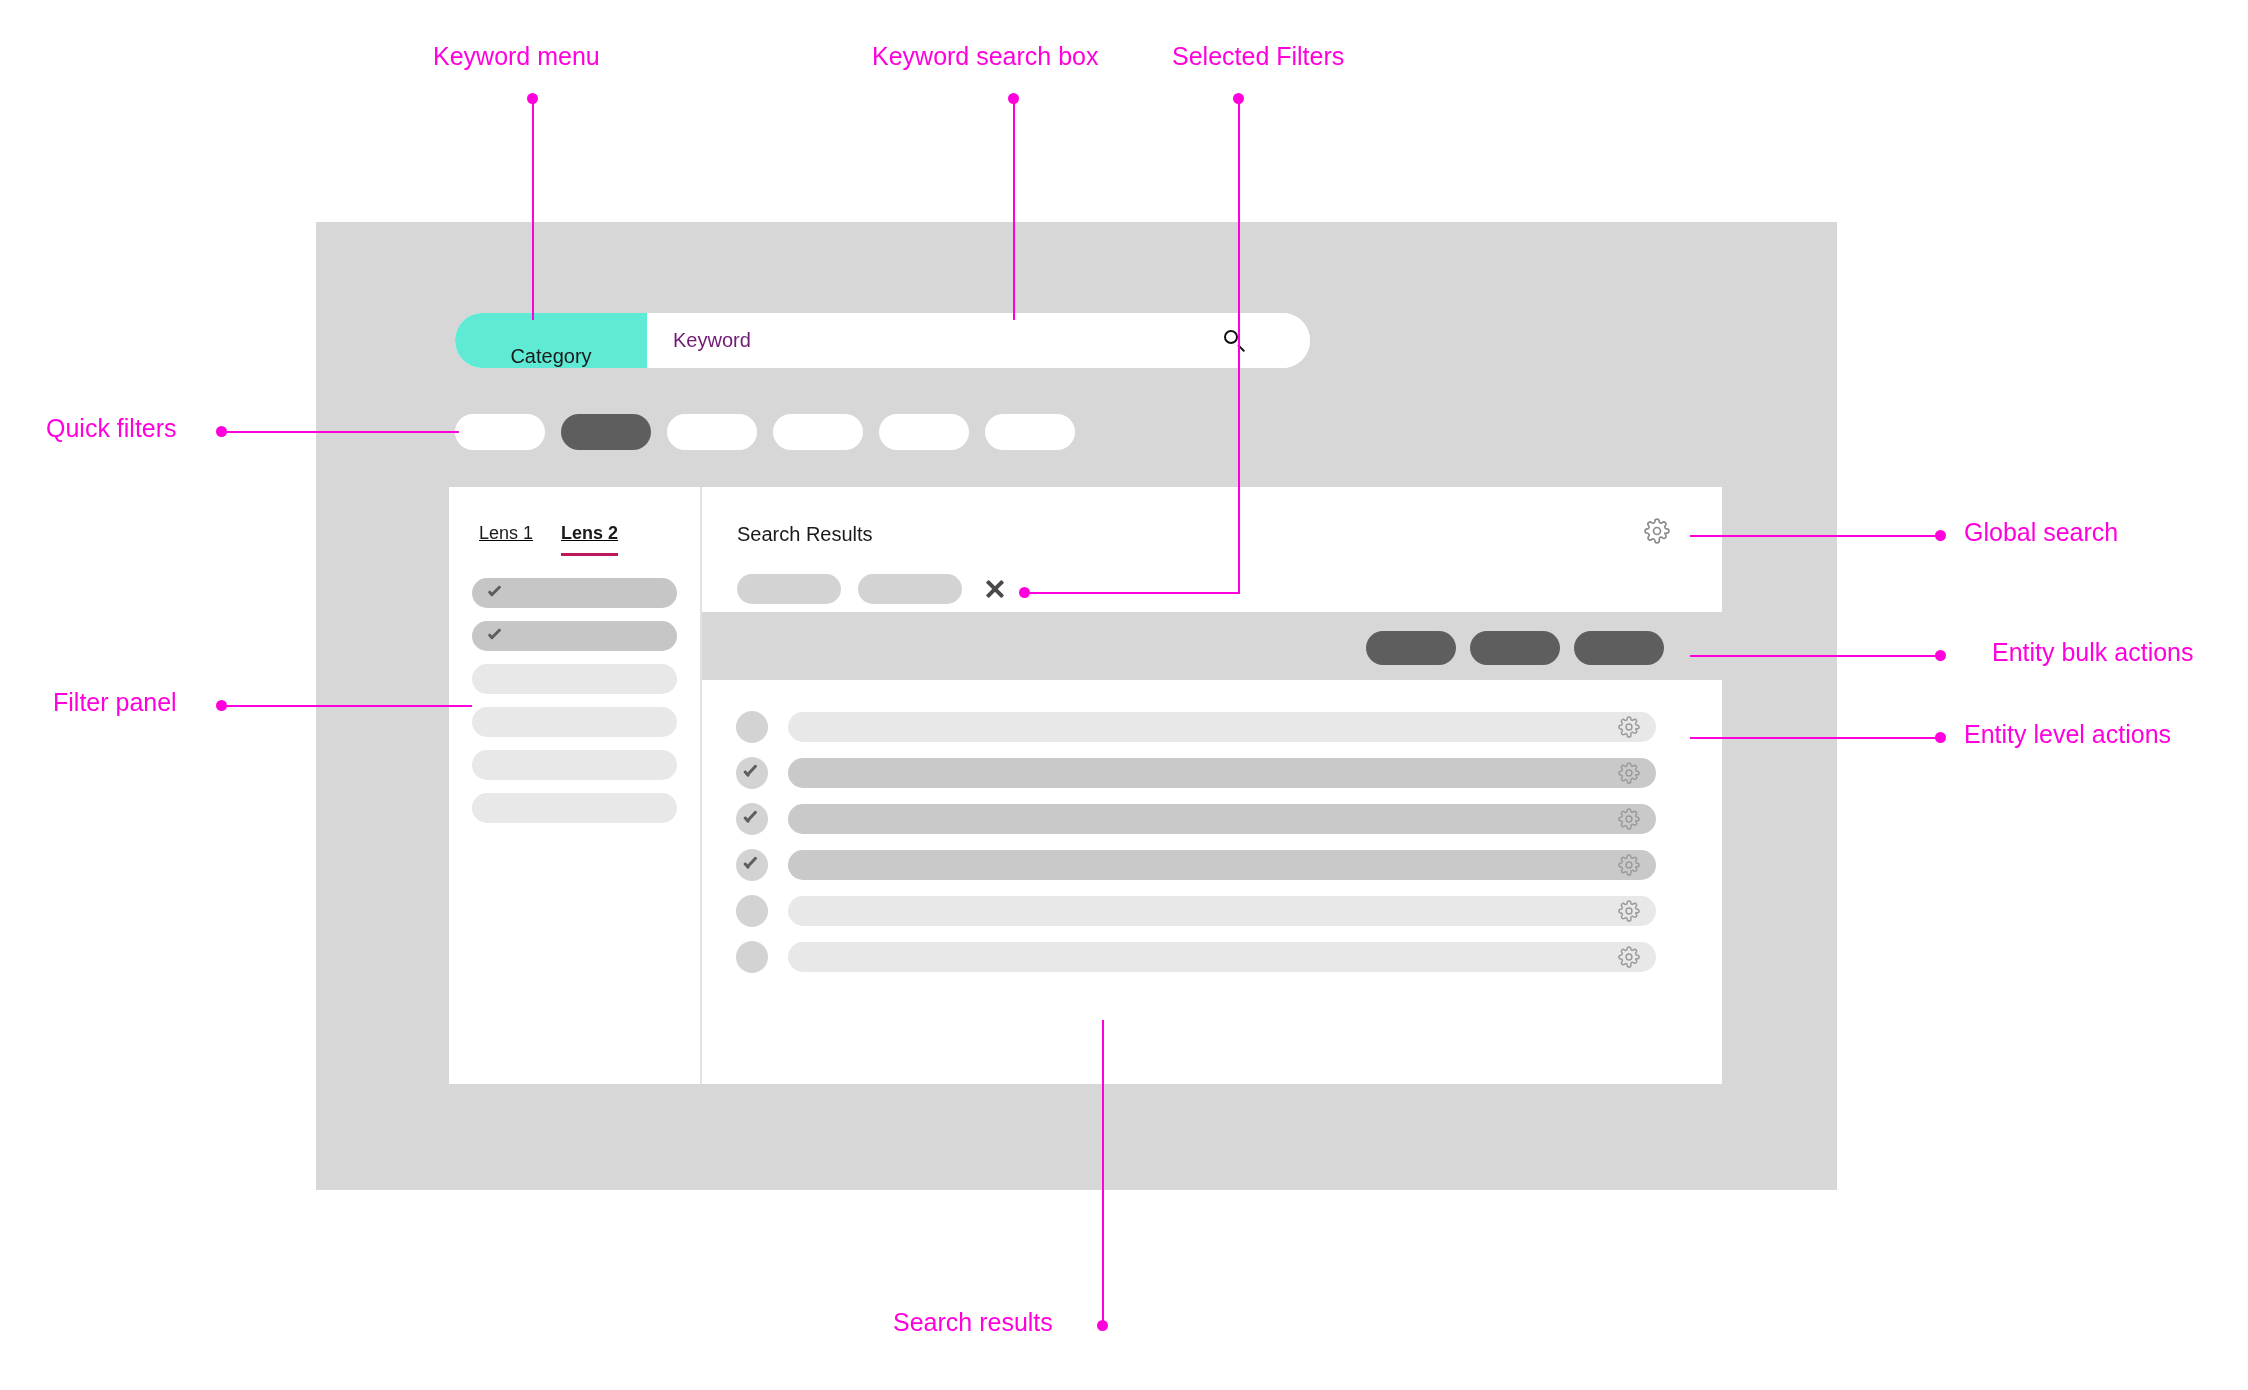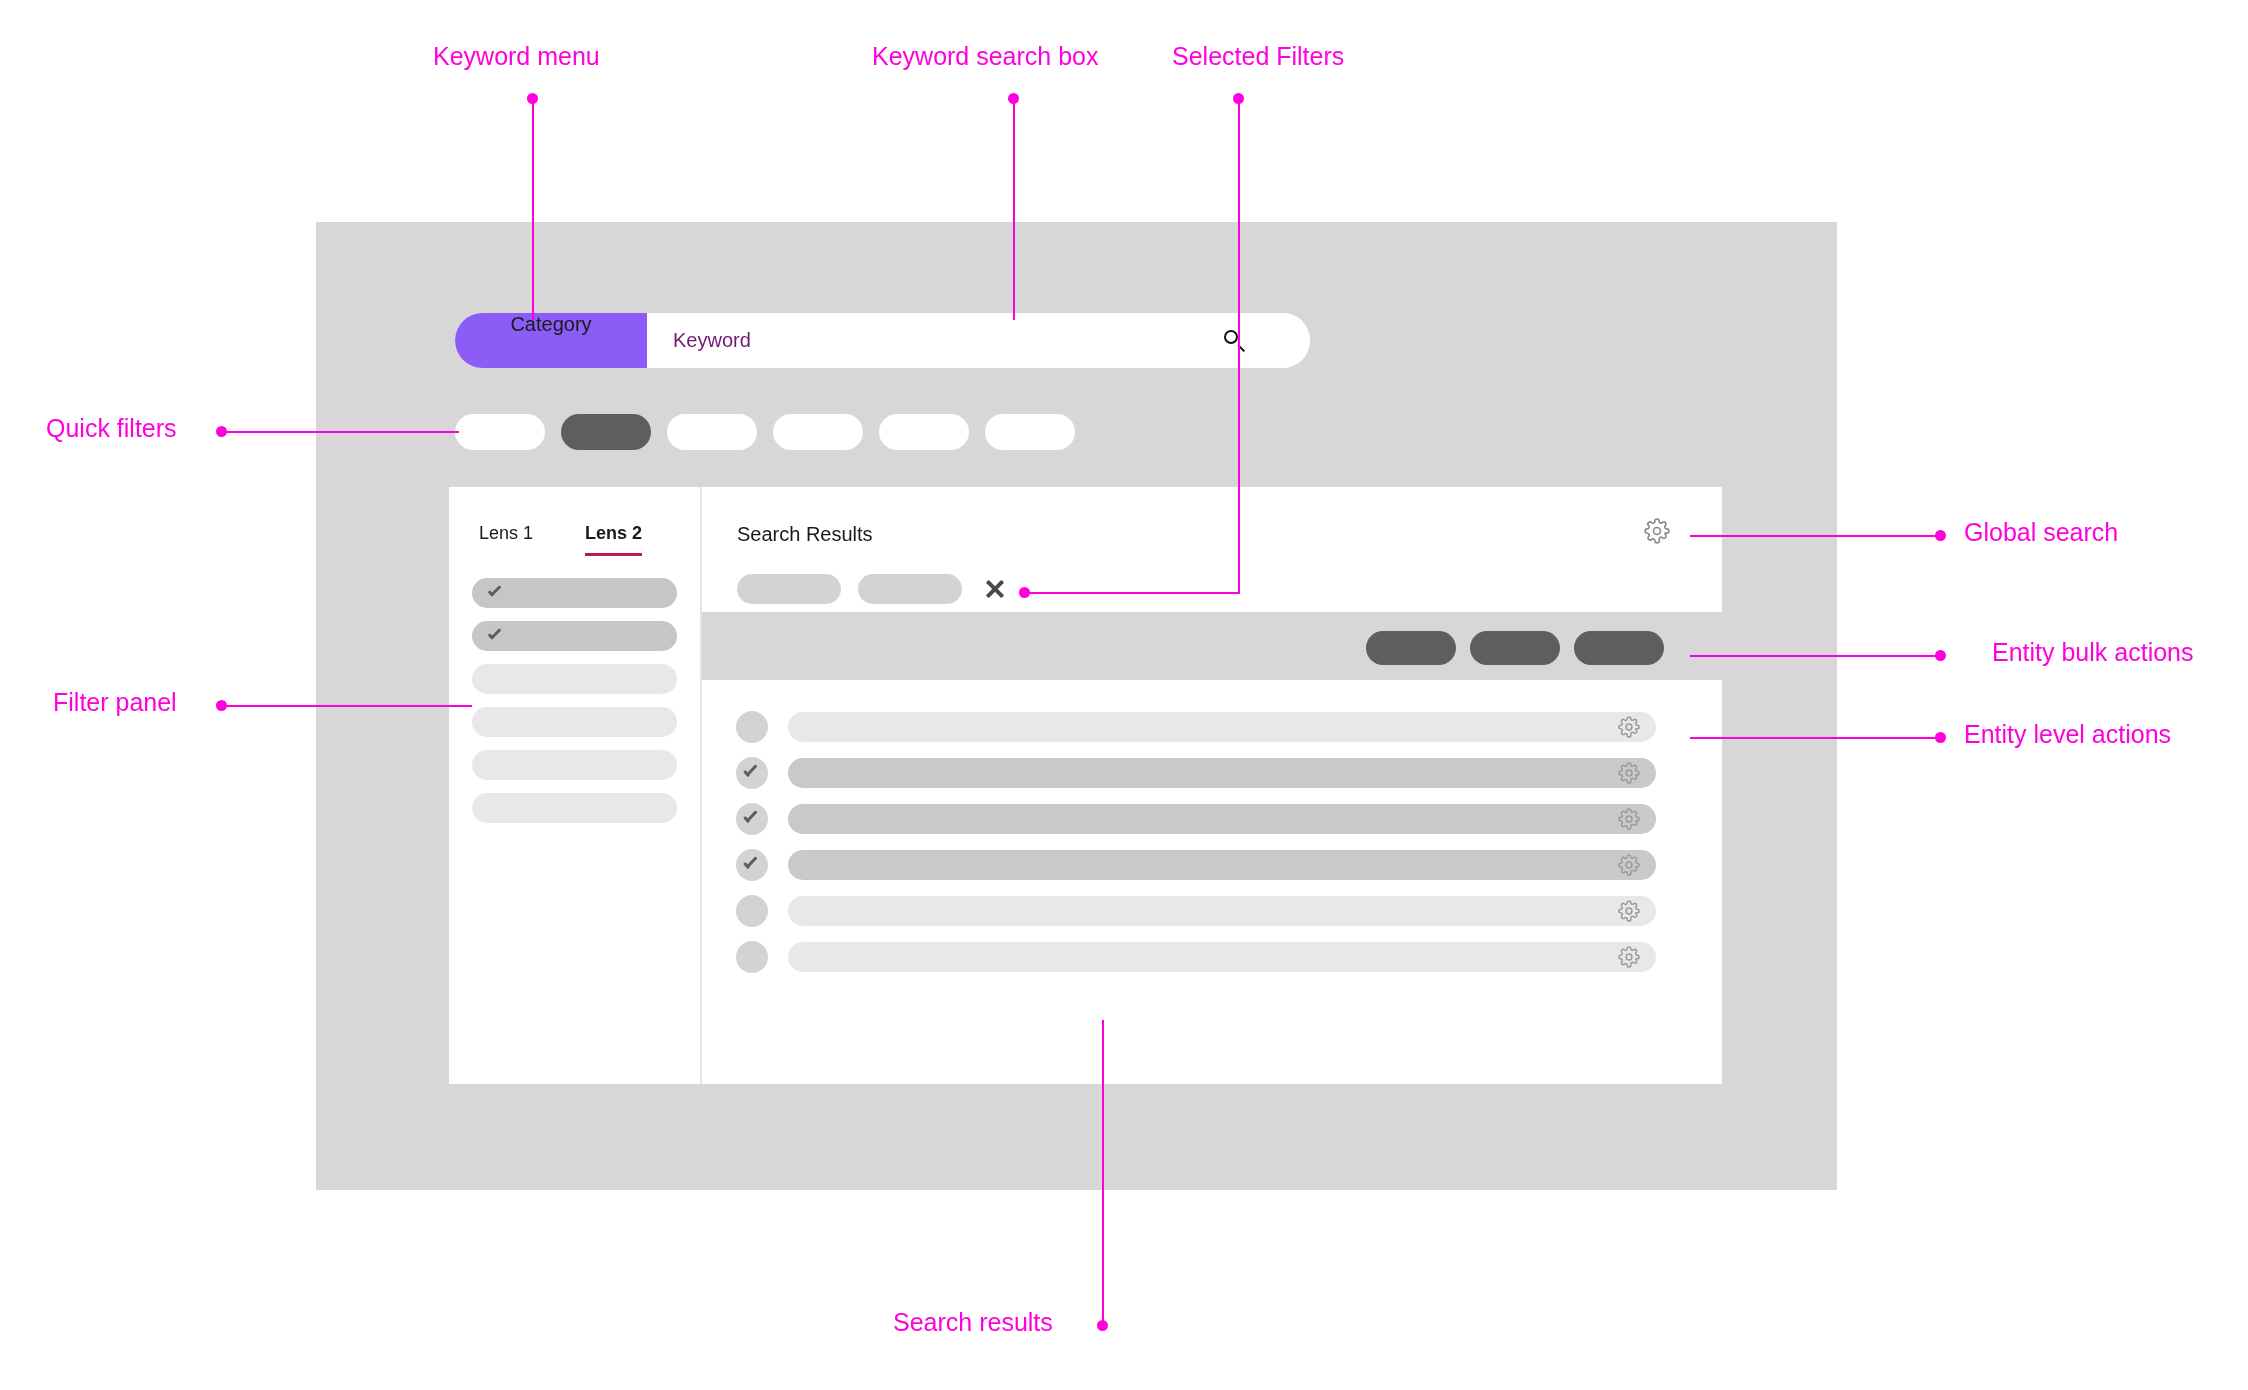--- a/index.html
+++ b/index.html
@@ -37,23 +37,23 @@
     width: 855px;
     height: 55px;
     border-radius: 28px;
     background: #ffffff;
     overflow: hidden;
     display: flex;
     align-items: stretch;
   }
   .category-seg {
     width: 192px;
-    background: #8b5cf6;
-    display: flex;
-    align-items: flex-start;
+    background: #5eead4;
+    display: flex;
+    align-items: flex-end;
     justify-content: center;
     font-size: 20px;
     color: #1a1a1a;
   }
   .keyword-seg {
     flex: 1;
     background: #ffffff;
     display: flex;
     align-items: center;
     padding-left: 26px;
@@ -144,21 +144,22 @@
     height: 404px;
     background: #ffffff;
   }
 
   
   .lens-tabs {
     position: absolute;
     left: 479px;
     top: 523px;
     display: flex;
-    gap: 52px;
+    gap: 28px;
+    text-decoration: underline;
   }
   .lens-tab {
     font-size: 18px;
     color: #1a1a1a;
     padding-bottom: 9px;
   }
   .lens-tab.active {
     font-weight: bold;
     border-bottom: 3px solid #be185d;
   }

